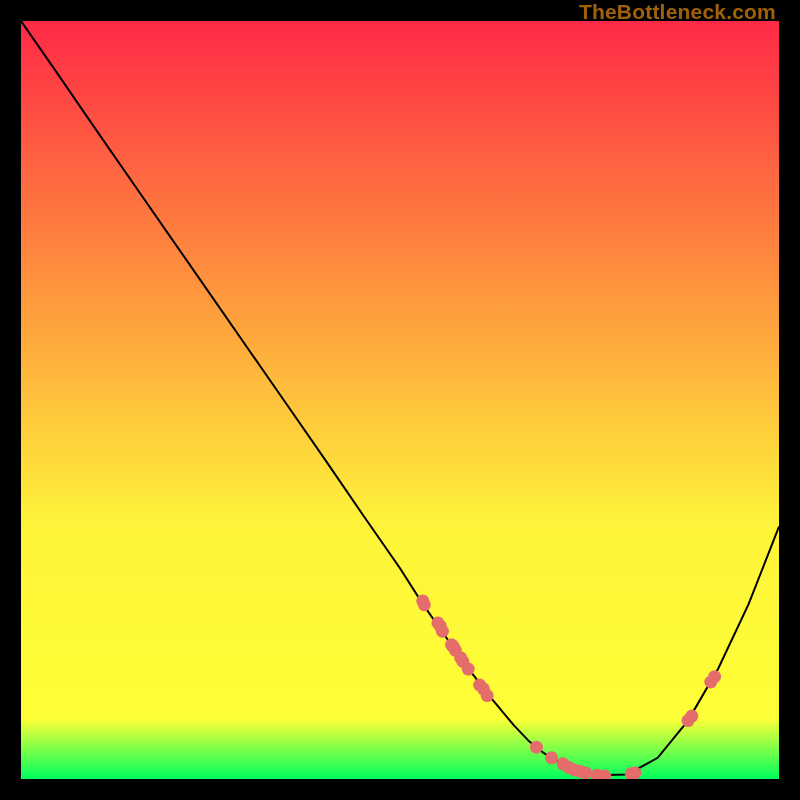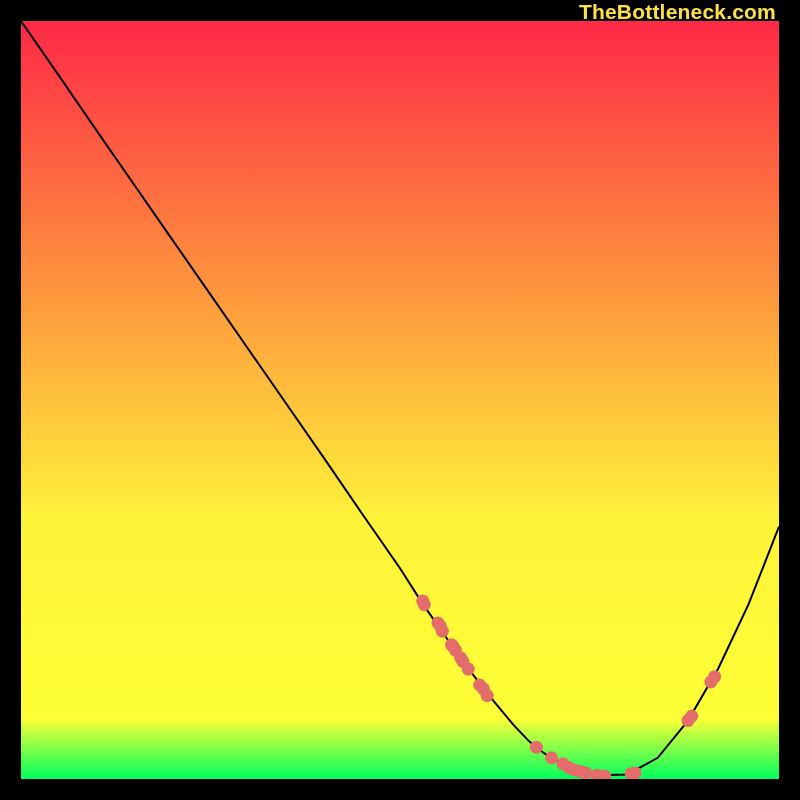--- a/index.html
+++ b/index.html
@@ -25,21 +25,21 @@
     width: 758px;
     height: 758px;
   }
   .watermark {
     position: absolute;
     top: 0px;
     right: 24px;
     font-family: Arial, Helvetica, sans-serif;
     font-size: 21px;
     font-weight: 600;
-    color: #fde047;
+    color: #a16207;
     letter-spacing: 0.2px;
   }
 </style>
 </head>
 <body>
 
 <div class="frame">
   <svg class="plot" viewBox="0 0 758 758" preserveAspectRatio="none">
     <defs>
       <linearGradient id="bg" x1="0" y1="0" x2="0" y2="1">

